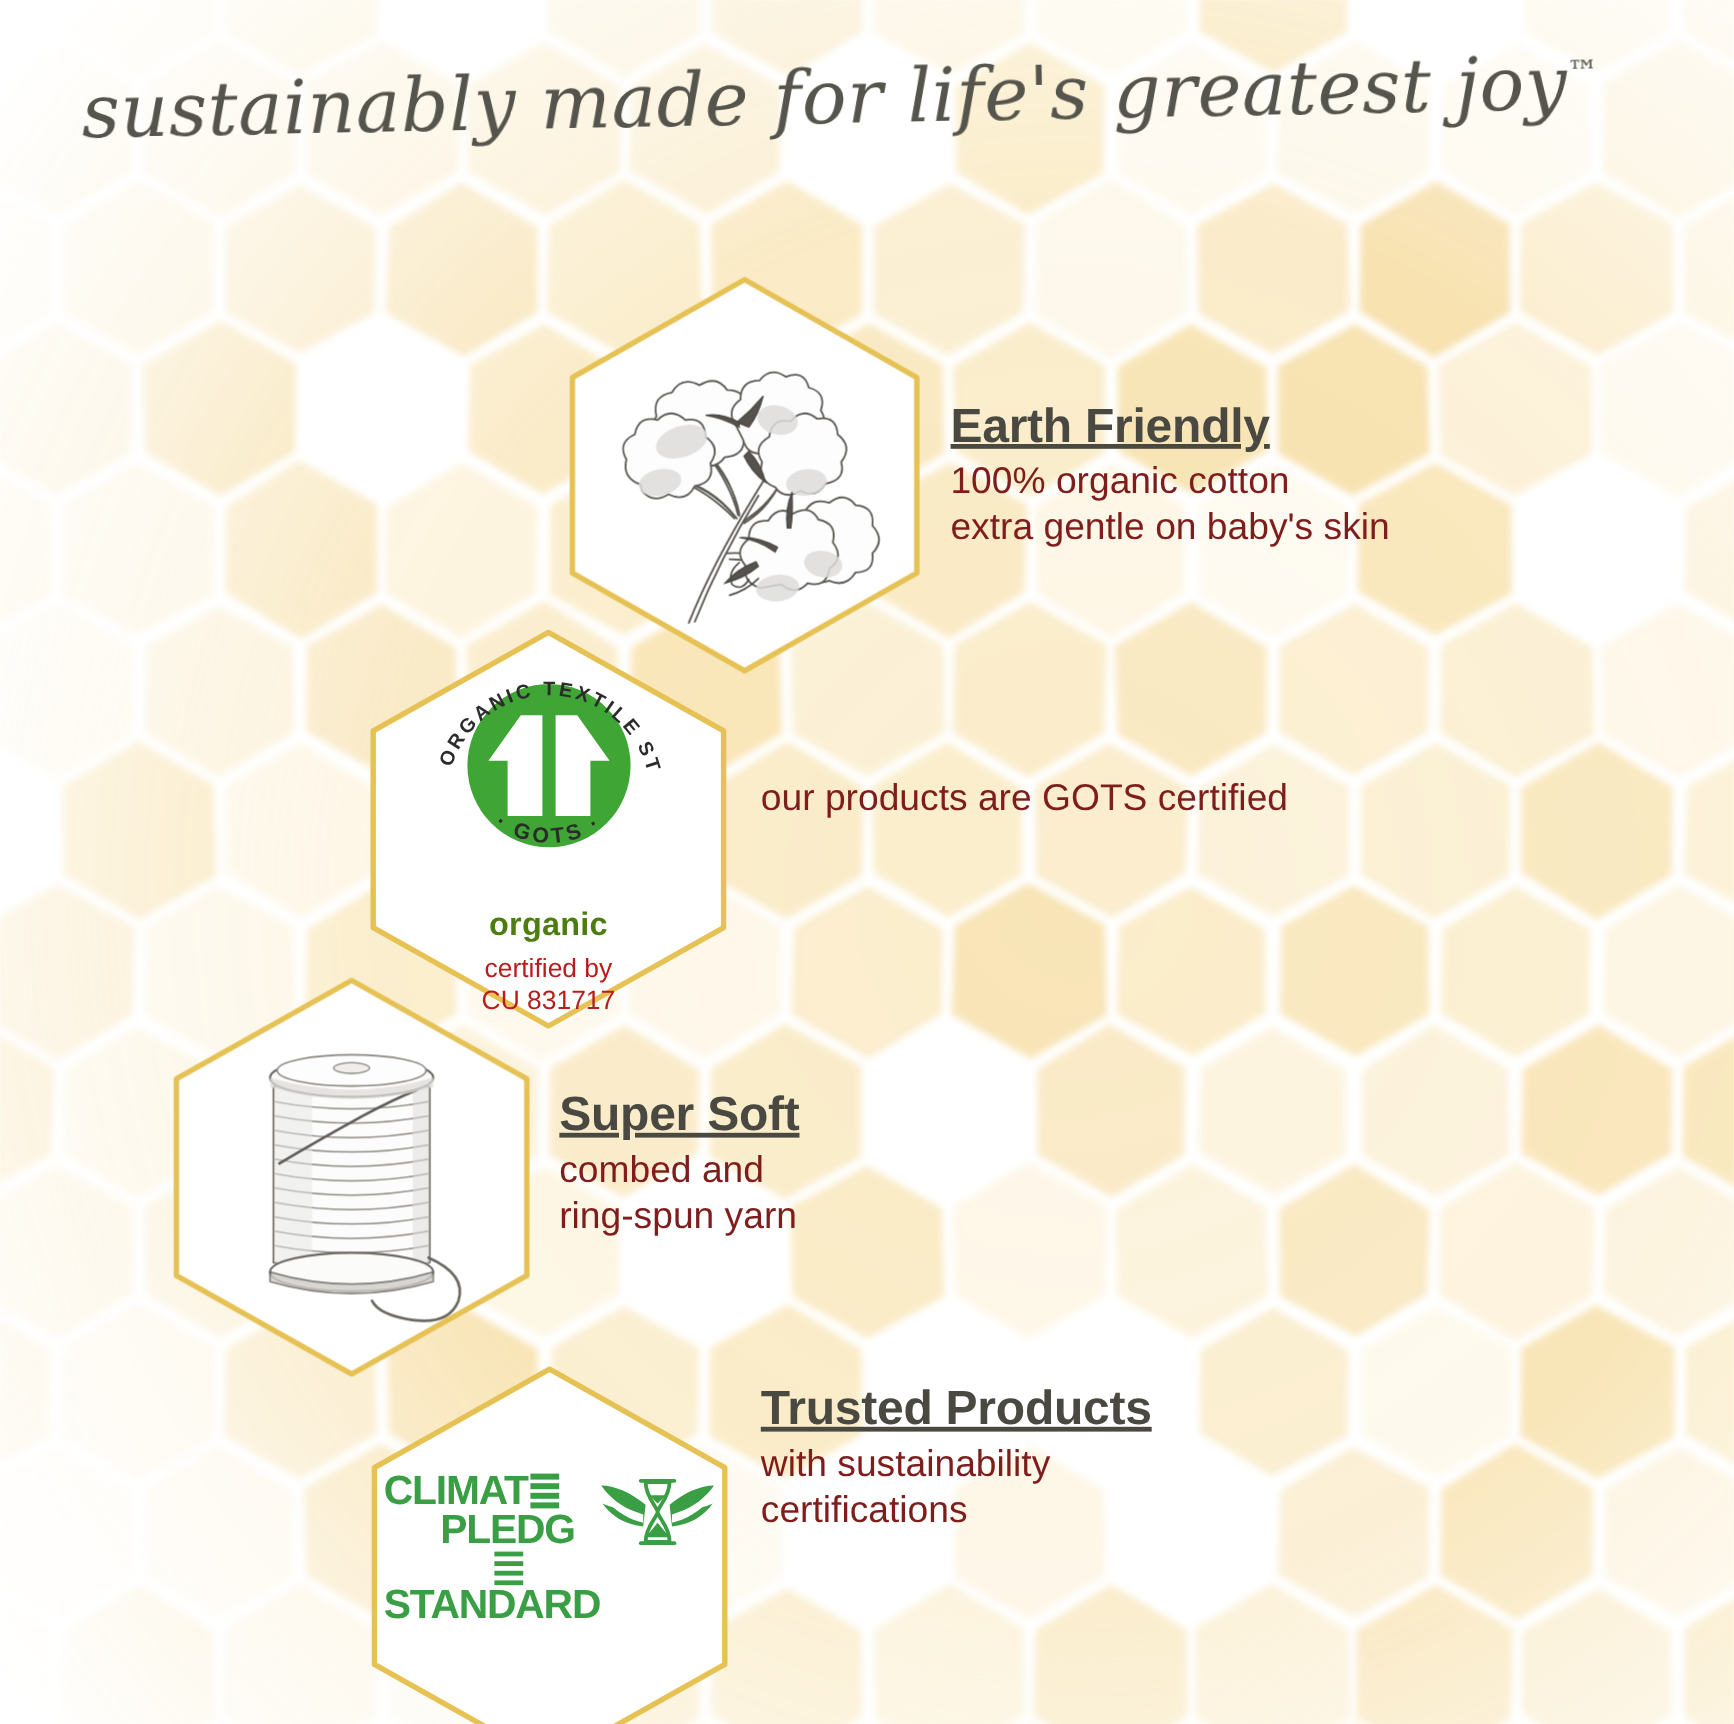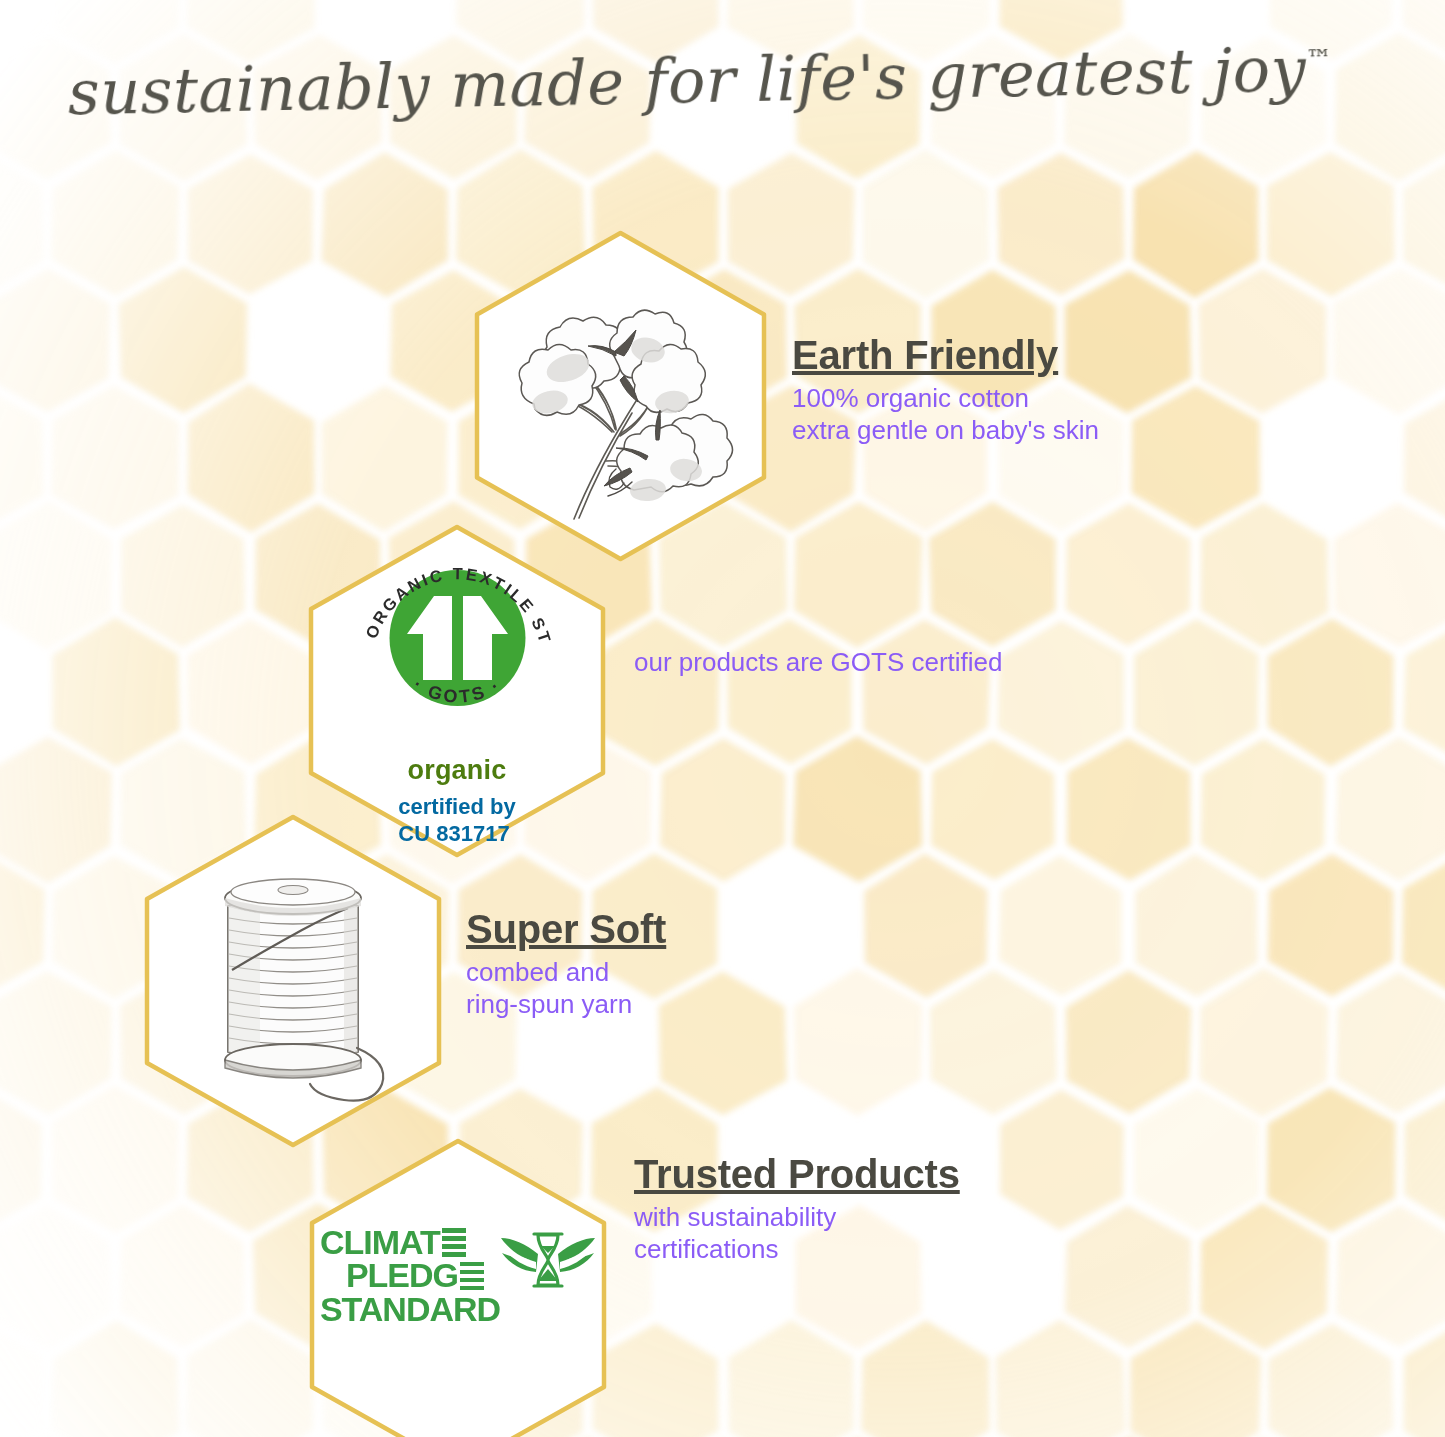--- a/index.html
+++ b/index.html
@@ -49,36 +49,36 @@
     color:#4a4941;
     font-size:40px;
     font-weight:bold;
     line-height:1.12;
     letter-spacing:-0.2px;
     white-space:nowrap;
     margin:0 0 4px 0;
     text-decoration:underline;
   }
   .f-line{
-    color:#8b5cf6;
-    font-size:26px;
+    color:#7f1d1d;
+    font-size:31px;
     font-weight:300;
     line-height:1.24;
     white-space:nowrap;
     margin:0;
   }
 
   
   .gots-wrap{display:flex;flex-direction:column;align-items:center;}
   .gots-mark{width:215px;height:215px;position:relative;}
   .gots-organic{
     font-size:27px;font-weight:bold;color:#4d7c0f;margin-top:6px;letter-spacing:.2px;
   }
   .gots-cert{
-    font-size:22px;font-weight:bold;color:#0369a1;line-height:1.22;margin-top:8px;
+    font-size:22px;font-weight:normal;color:#b91c1c;line-height:1.22;text-align:center;margin-top:8px;
   }
 
   
   .cpf{display:flex;}
   .cpf-words{display:flex;flex-direction:column;gap:0px;}
   .cpf-row{display:flex;align-items:center;}
   .cpf-word{
     color:#3a9e45;
     font-weight:bold;
     font-size:34px;
@@ -462,21 +462,21 @@
         <div class="cpf-words">
           <div class="cpf-row">
             <span class="cpf-word">CLIMAT</span>
             <span class="cpf-bars">
                 <i></i>
                 <i></i>
                 <i></i>
                 <i></i>
               </span>
           </div>
-          <div class="cpf-row" style="padding-left:26px;">
+          <div class="cpf-row" style="padding-left:26px;flex-direction:column;">
             <span class="cpf-word">PLEDG</span>
             <span class="cpf-bars">
                 <i></i>
                 <i></i>
                 <i></i>
                 <i></i>
               </span>
           </div>
           <div class="cpf-row">
             <span class="cpf-word">STANDARD</span>

